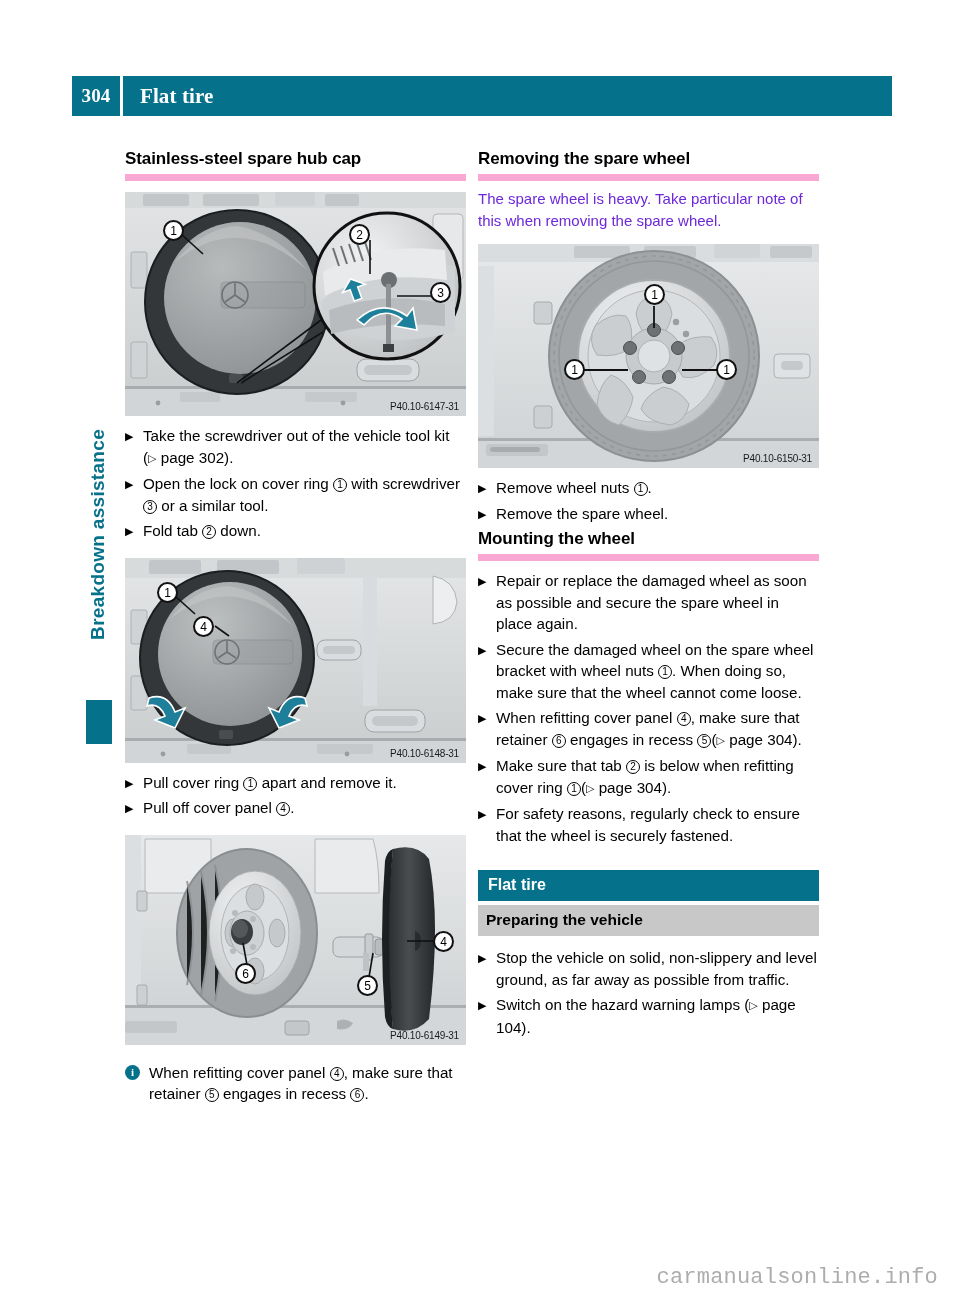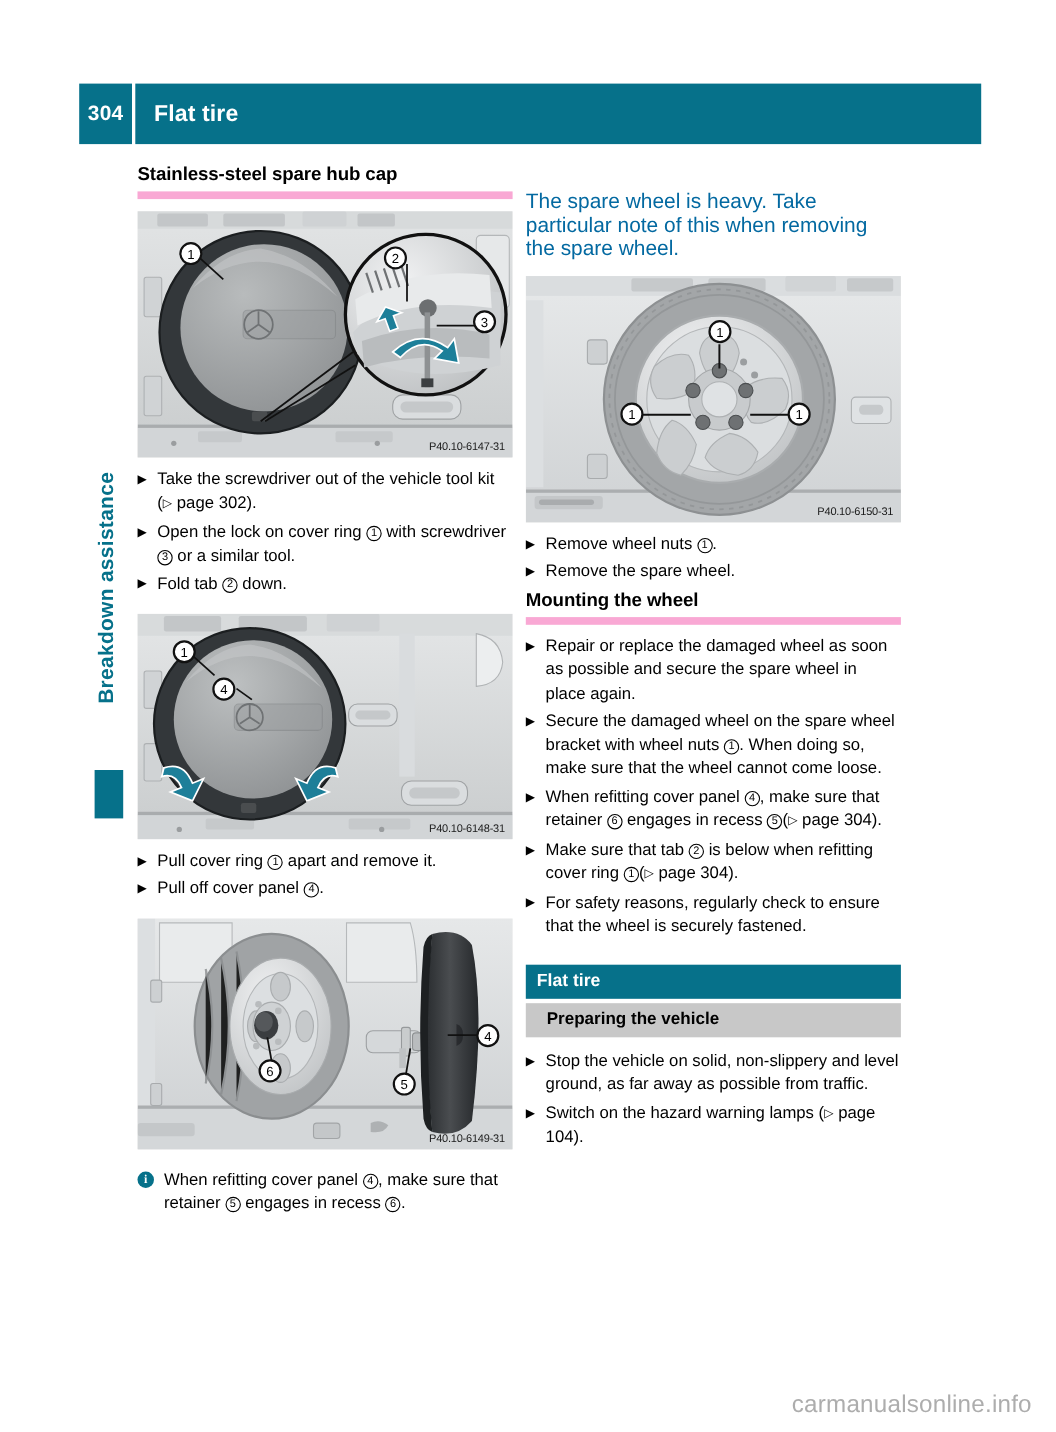--- a/index.html
+++ b/index.html
@@ -13,23 +13,24 @@
     position: relative;
     width: 960px; height: 1302px;
     background: #ffffff;
     overflow: hidden;
   }
 
   
   .header {
     position: absolute;
     left: 72px; top: 76px;
-    width: 820px; height: 55px;
+    width: 820px; height: 40px;
     display: flex;
     align-items: stretch;
+    font-family: Liberation Serif, serif;
   }
   .header .pagenum-box {
     width: 48px;
     background: #06718A;
     display: flex;
     align-items: center;
     justify-content: center;
   }
   .header .pagenum {
     color: #ffffff;
@@ -95,24 +96,24 @@
     color: #000000;
     line-height: 21px;
     padding-bottom: 5px;
     border-bottom: 7px solid #f9a8d4;
     letter-spacing: -0.1px;
   }
   .head-spacer-top { margin-top: 26px; }
 
   
   p.body-text {
-    margin: 25px 0 0 0;
-    font-size: 19px;
+    margin: 7px 0 0 0;
+    font-size: 15px;
     line-height: 21.5px;
-    color: #0369a1;
+    color: #6d28d9;
   }
 
   
   ul.steps {
     list-style: none;
     margin: 9px 0 0 0;
     padding: 0;
   }
   ul.steps li {
     position: relative;
@@ -177,21 +178,21 @@
     font-size: 16px;
     font-weight: bold;
     padding: 6px 10px 7px 10px;
   }
   .bar-grey {
     margin-top: 4px;
     background: #c8c8c8;
     color: #000000;
     font-size: 15.5px;
     font-weight: bold;
-    padding: 6px 10px 7px 19px;
+    padding: 6px 10px 7px 8px;
   }
 
   
   .figure {
     position: relative;
     margin-top: 11px;
     width: 341px;
     background: #e9e9e9;
     overflow: hidden;
   }
@@ -219,20 +220,21 @@
     font-family: "Liberation Sans", sans-serif;
   }
 
   
   .watermark {
     position: absolute;
     right: 22px; bottom: 12px;
     font-size: 22px;
     color: #adadad;
     letter-spacing: 0.2px;
+    font-family: Liberation Mono, monospace;
   }
 </style>
 </head>
 <body>
 
 <div id="page">
 
   <div class="header">
     <div class="pagenum-box">
       <span class="pagenum">304</span>
@@ -478,20 +480,21 @@
 
     <div class="info-note">
       <span class="info-icon">i</span>
       <span class="info-text">When refitting cover panel <span class="cnum">4</span>, make sure that retainer <span class="cnum">5</span> engages in recess <span class="cnum">6</span>.</span>
     </div>
 
   </div>
 
   <div class="col col-right">
 
+    <h2 class="section-head">Removing the spare wheel</h2>
 
     <p class="body-text">The spare wheel is heavy. Take particular note of this when removing the spare wheel.</p>
 
     <div class="figure" style="height:224px; margin-top:13px;">
       <svg viewBox="0 0 341 224" xmlns="http://www.w3.org/2000/svg">
         <defs>
           <radialGradient id="g4rim" cx="0.38" cy="0.3" r="0.82">
             <stop offset="0" stop-color="#f2f3f4"></stop>
               <stop offset="1" stop-color="#bec1c3"></stop>
           </radialGradient>

